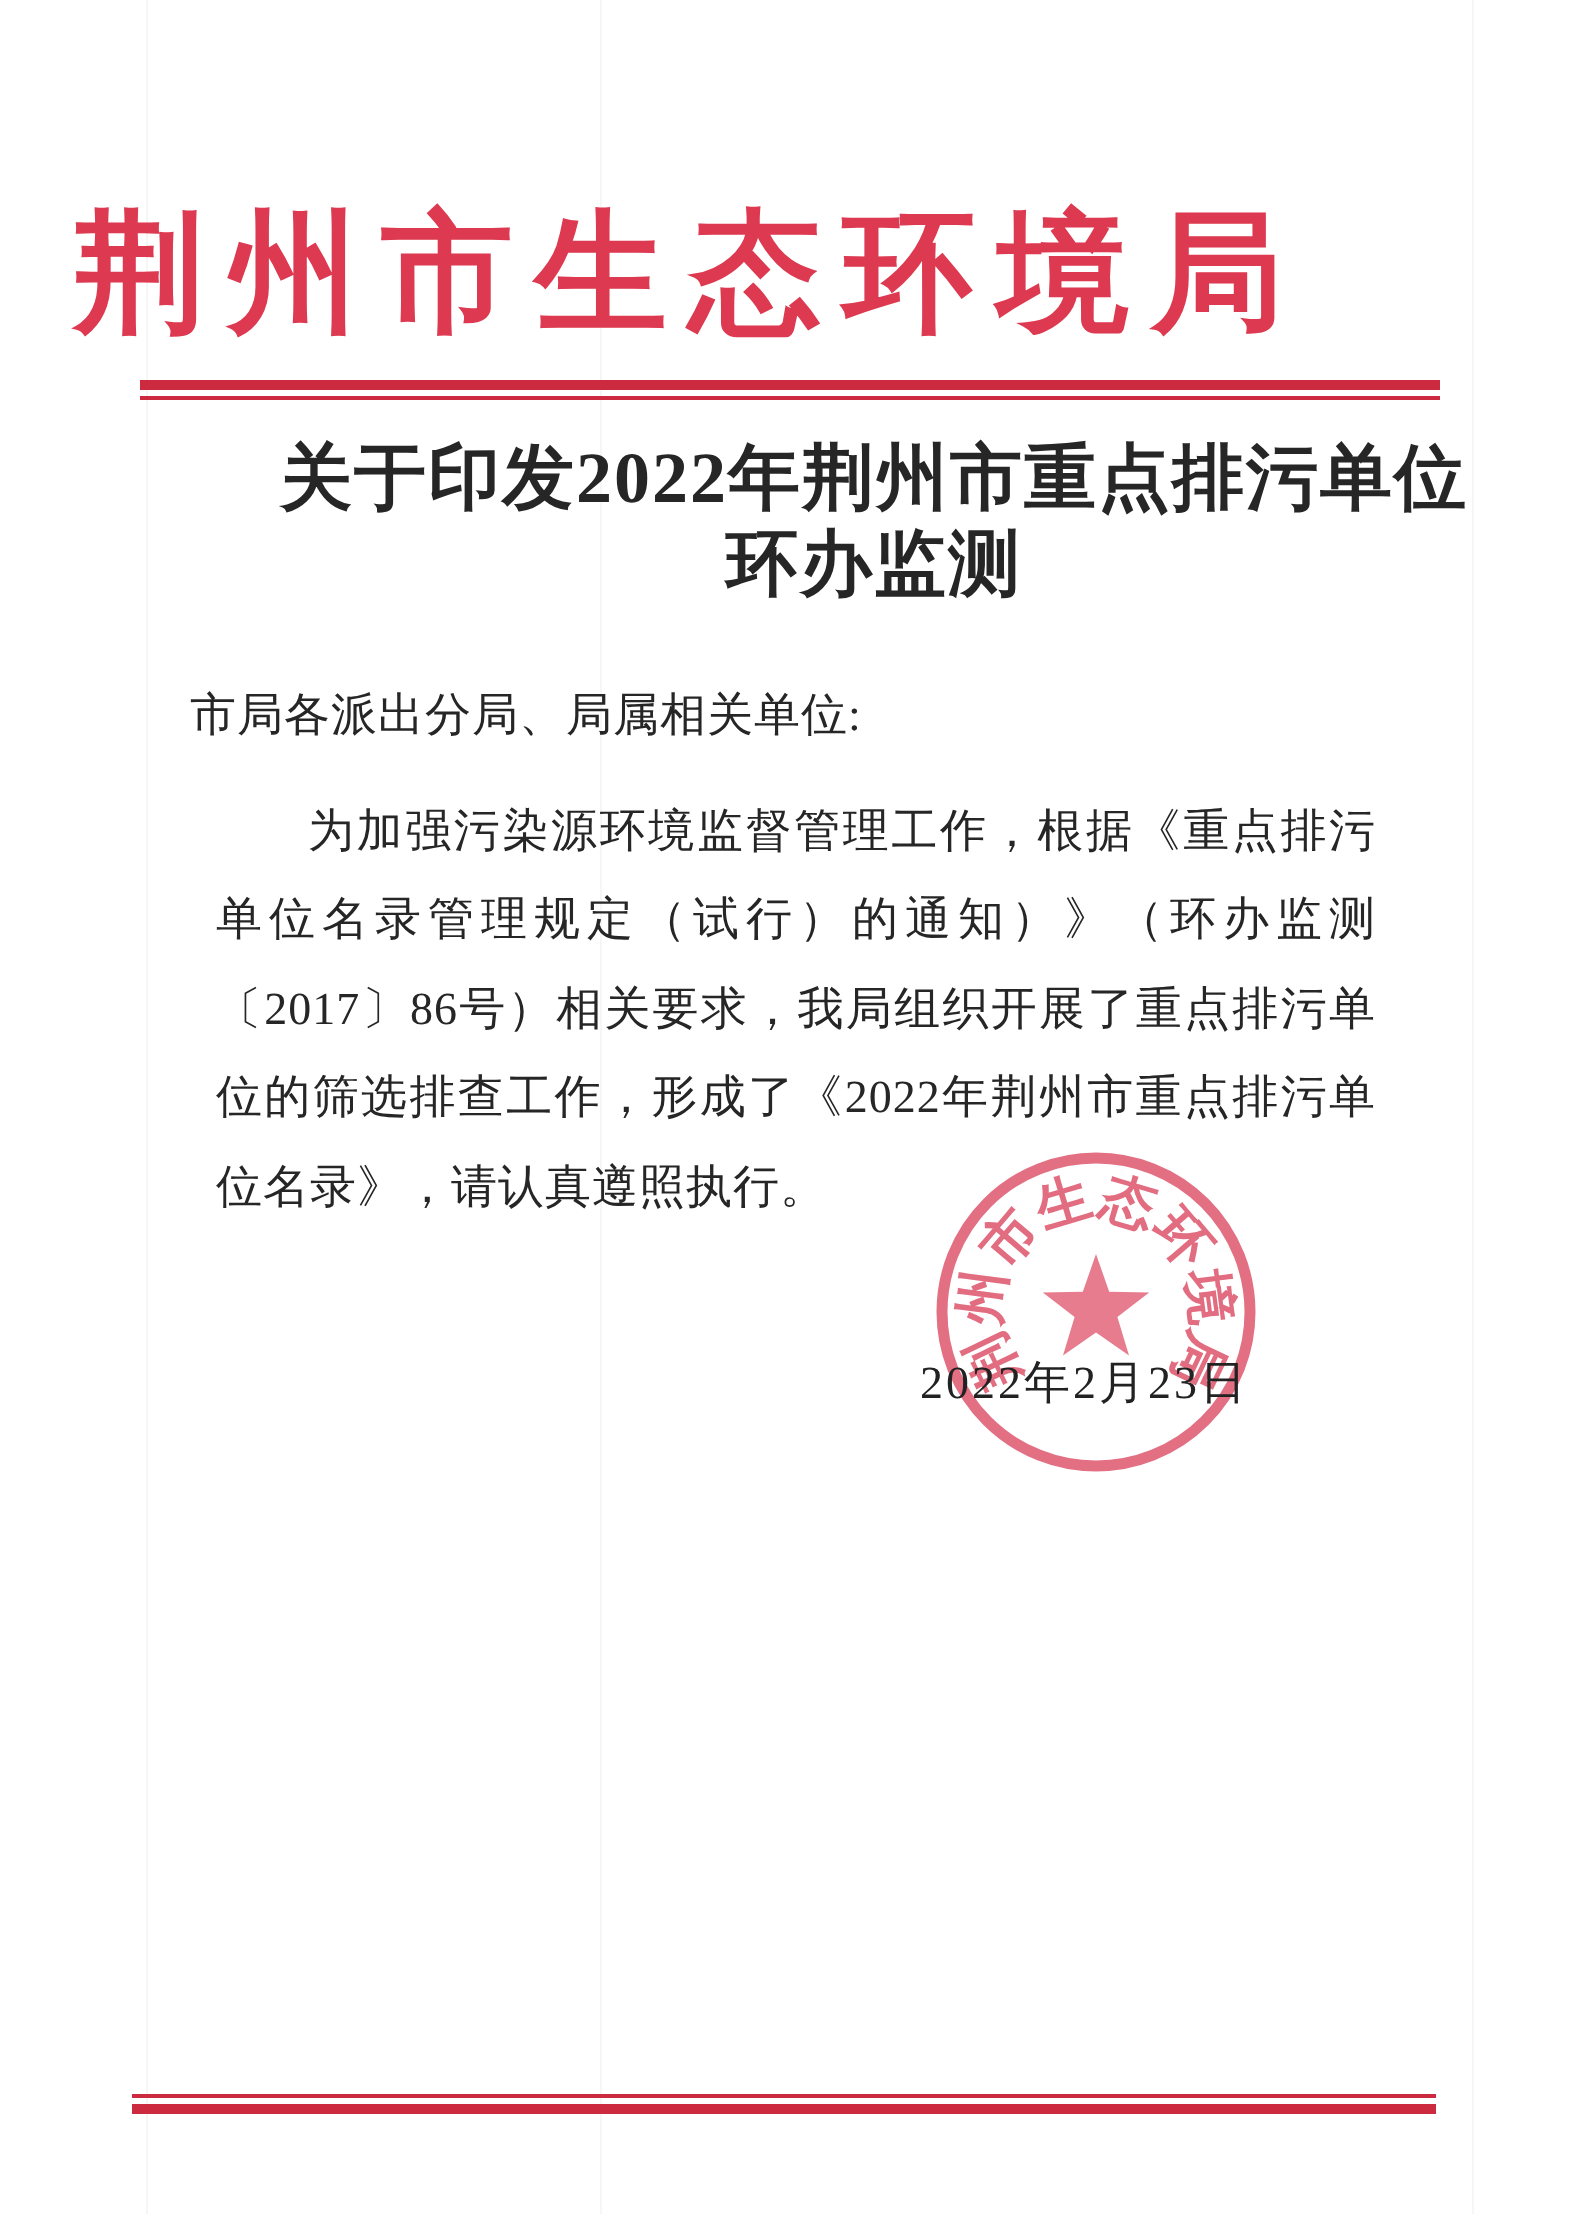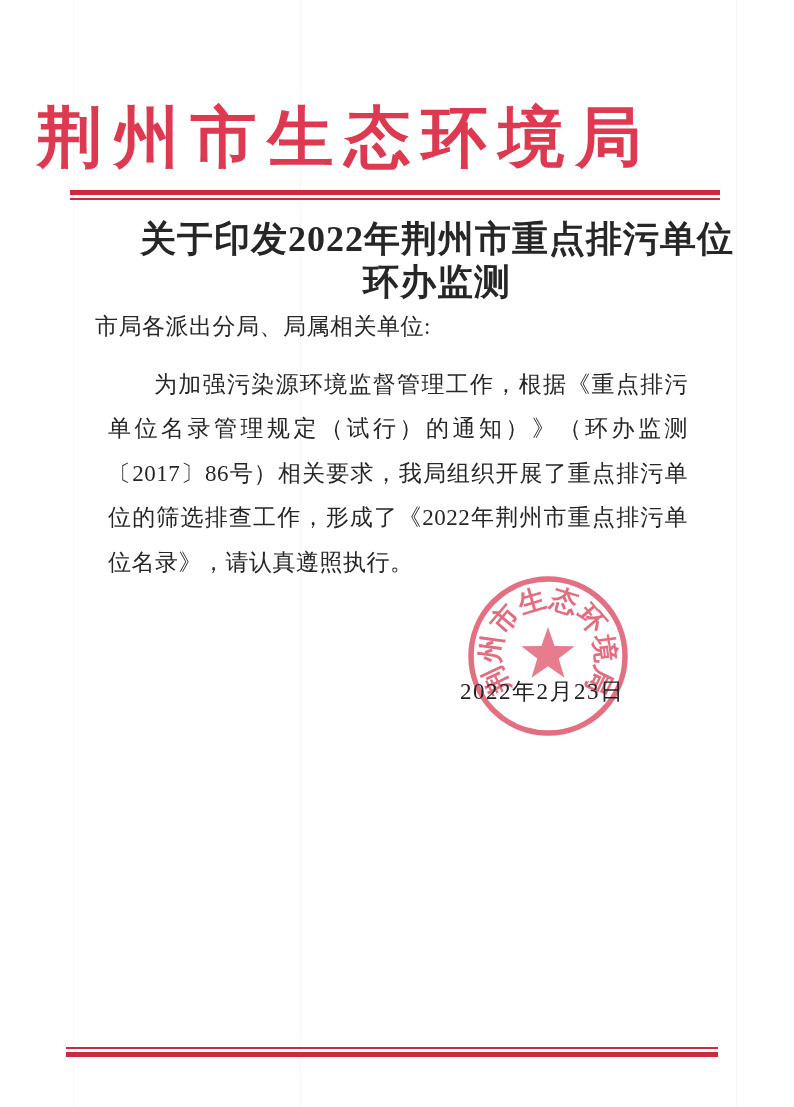--- a/index.html
+++ b/index.html
@@ -40,21 +40,21 @@
 
   .doc-title{
     position:absolute;top:218px;left:0;width:794px;
     text-align:center;color:var(--text-color);
     font-size:36px;font-weight:bold;line-height:43px;
     letter-spacing:1px;
     padding-left:40px;
   }
 
   .doc-body{
-    position:absolute;left:95px;top:305px;width:606px;
+    position:absolute;left:95px;top:336px;width:606px;
     color:var(--text-color);
     font-size:23px;line-height:44.5px;
     letter-spacing:0.5px;
   }
   .salutation{margin:0;}
   .main-paragraph{
     margin:13px;text-indent:2em;
     text-align:justify;
   }
 

